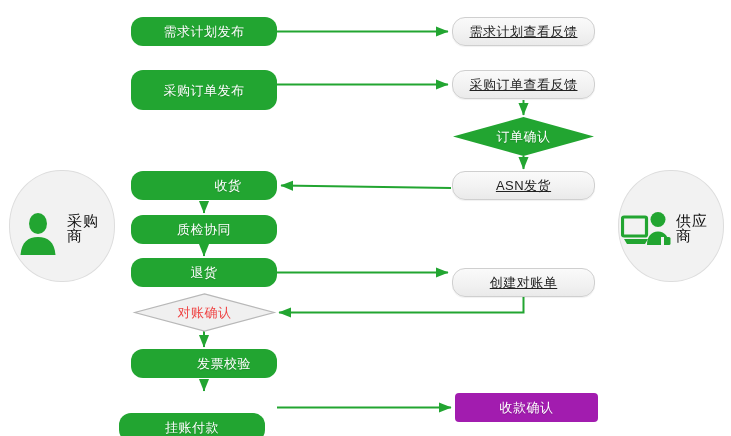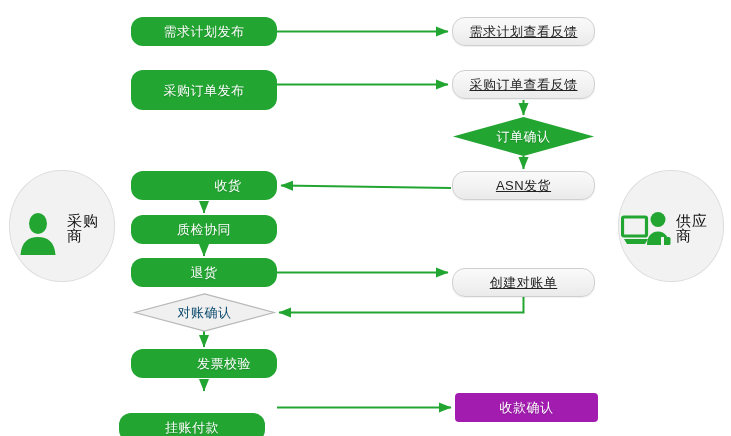--- a/index.html
+++ b/index.html
@@ -86,21 +86,21 @@
     font-size: 13px;
     line-height: 1;
     letter-spacing: 0.5px;
     white-space: nowrap;
   }
   .diamond.green .dlabel {
     color: #ffffff;
     text-shadow: 0 1px 1px rgba(0,0,0,0.18);
   }
   .diamond.grey .dlabel {
-    color: #0c4a6e;
+    color: #ef4444;
   }
 
   
   .actor {
     position: absolute;
     width: 104px;
     height: 110px;
     border-radius: 52px / 55px;
     background: #f2f2f2;
     border: 1px solid #dddddd;

